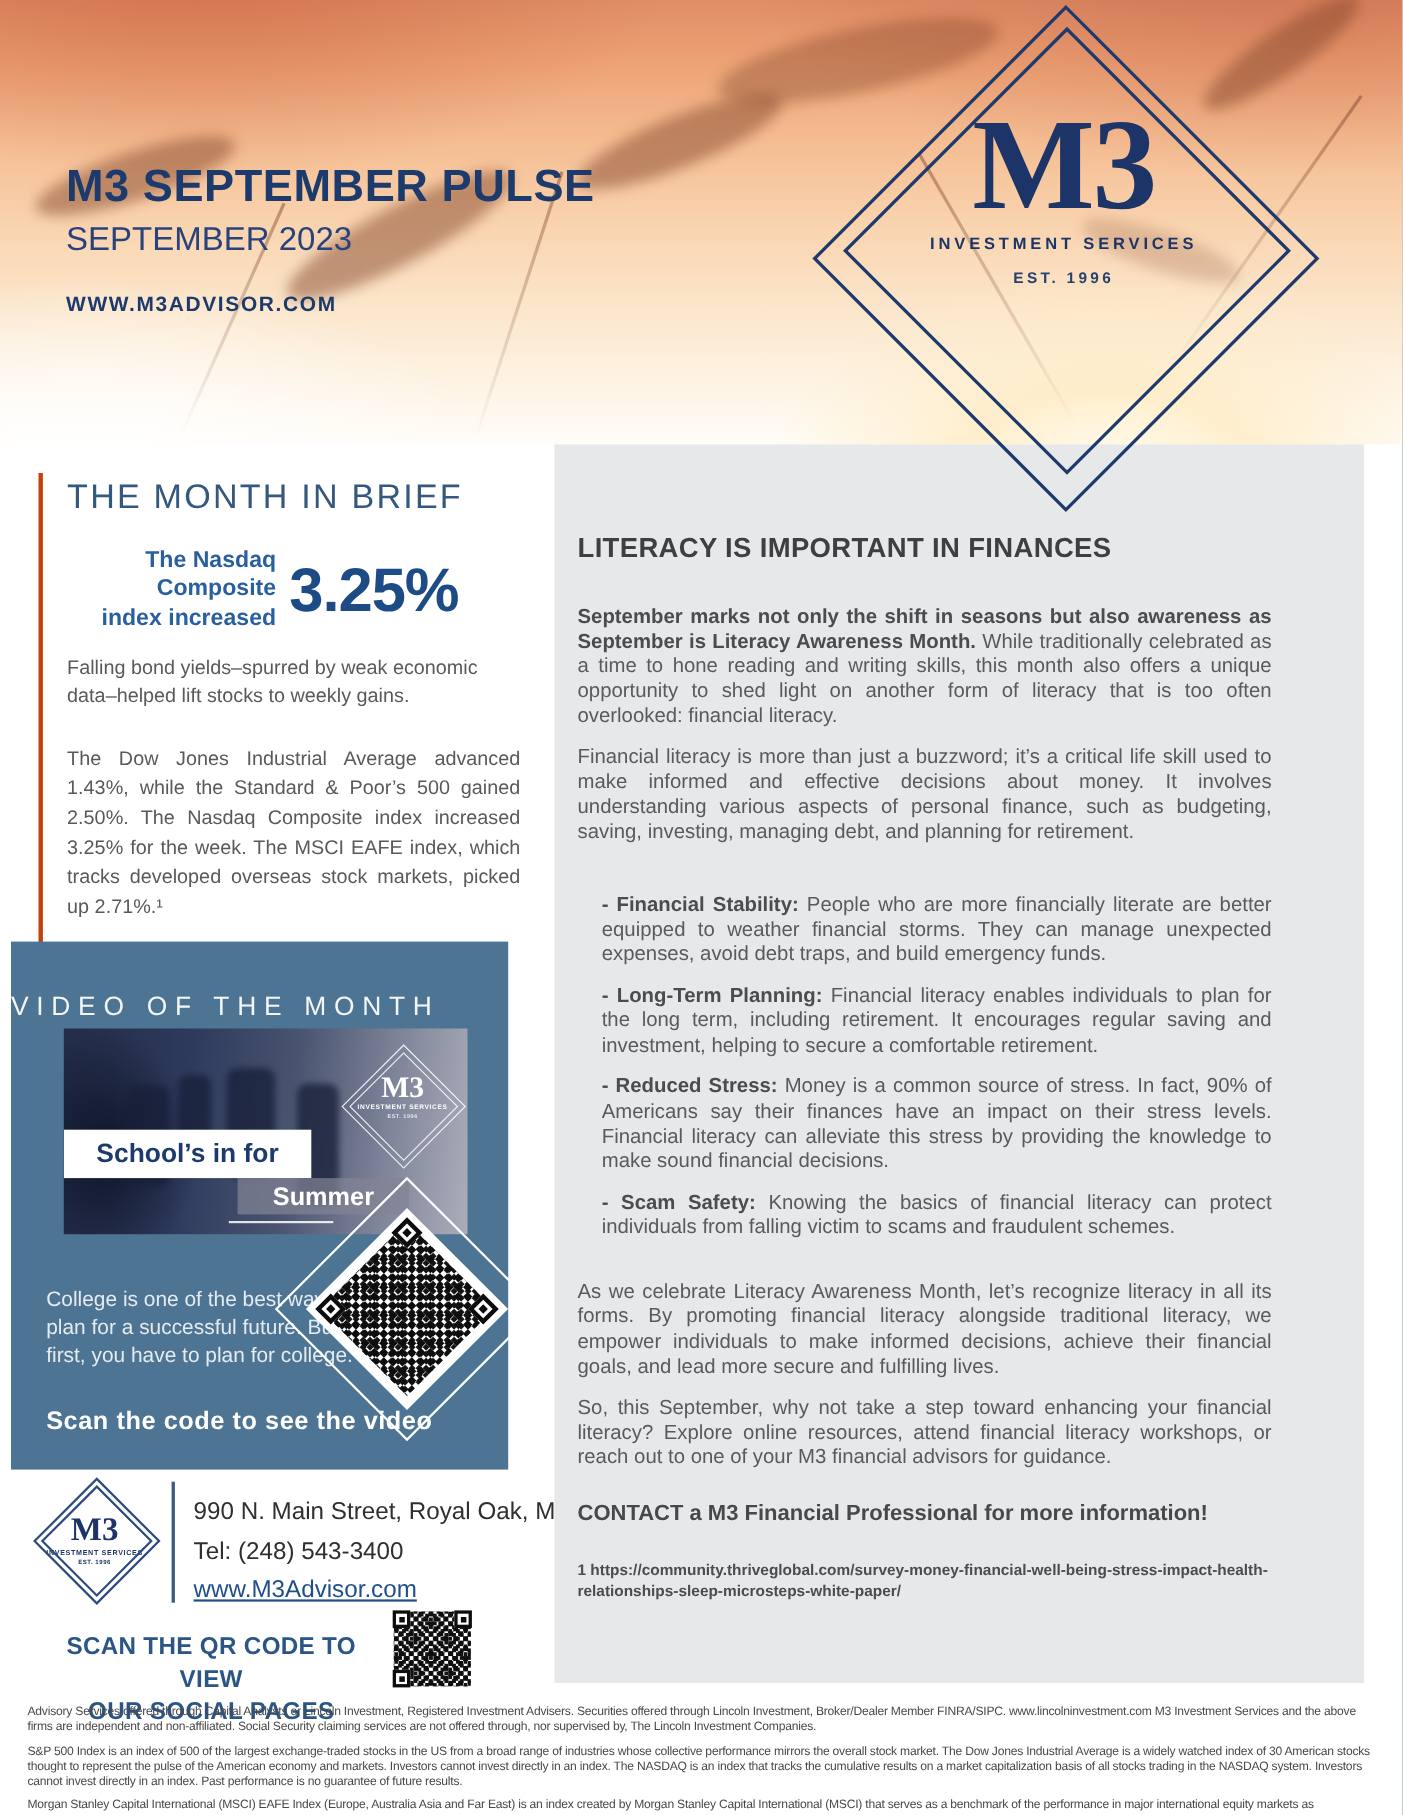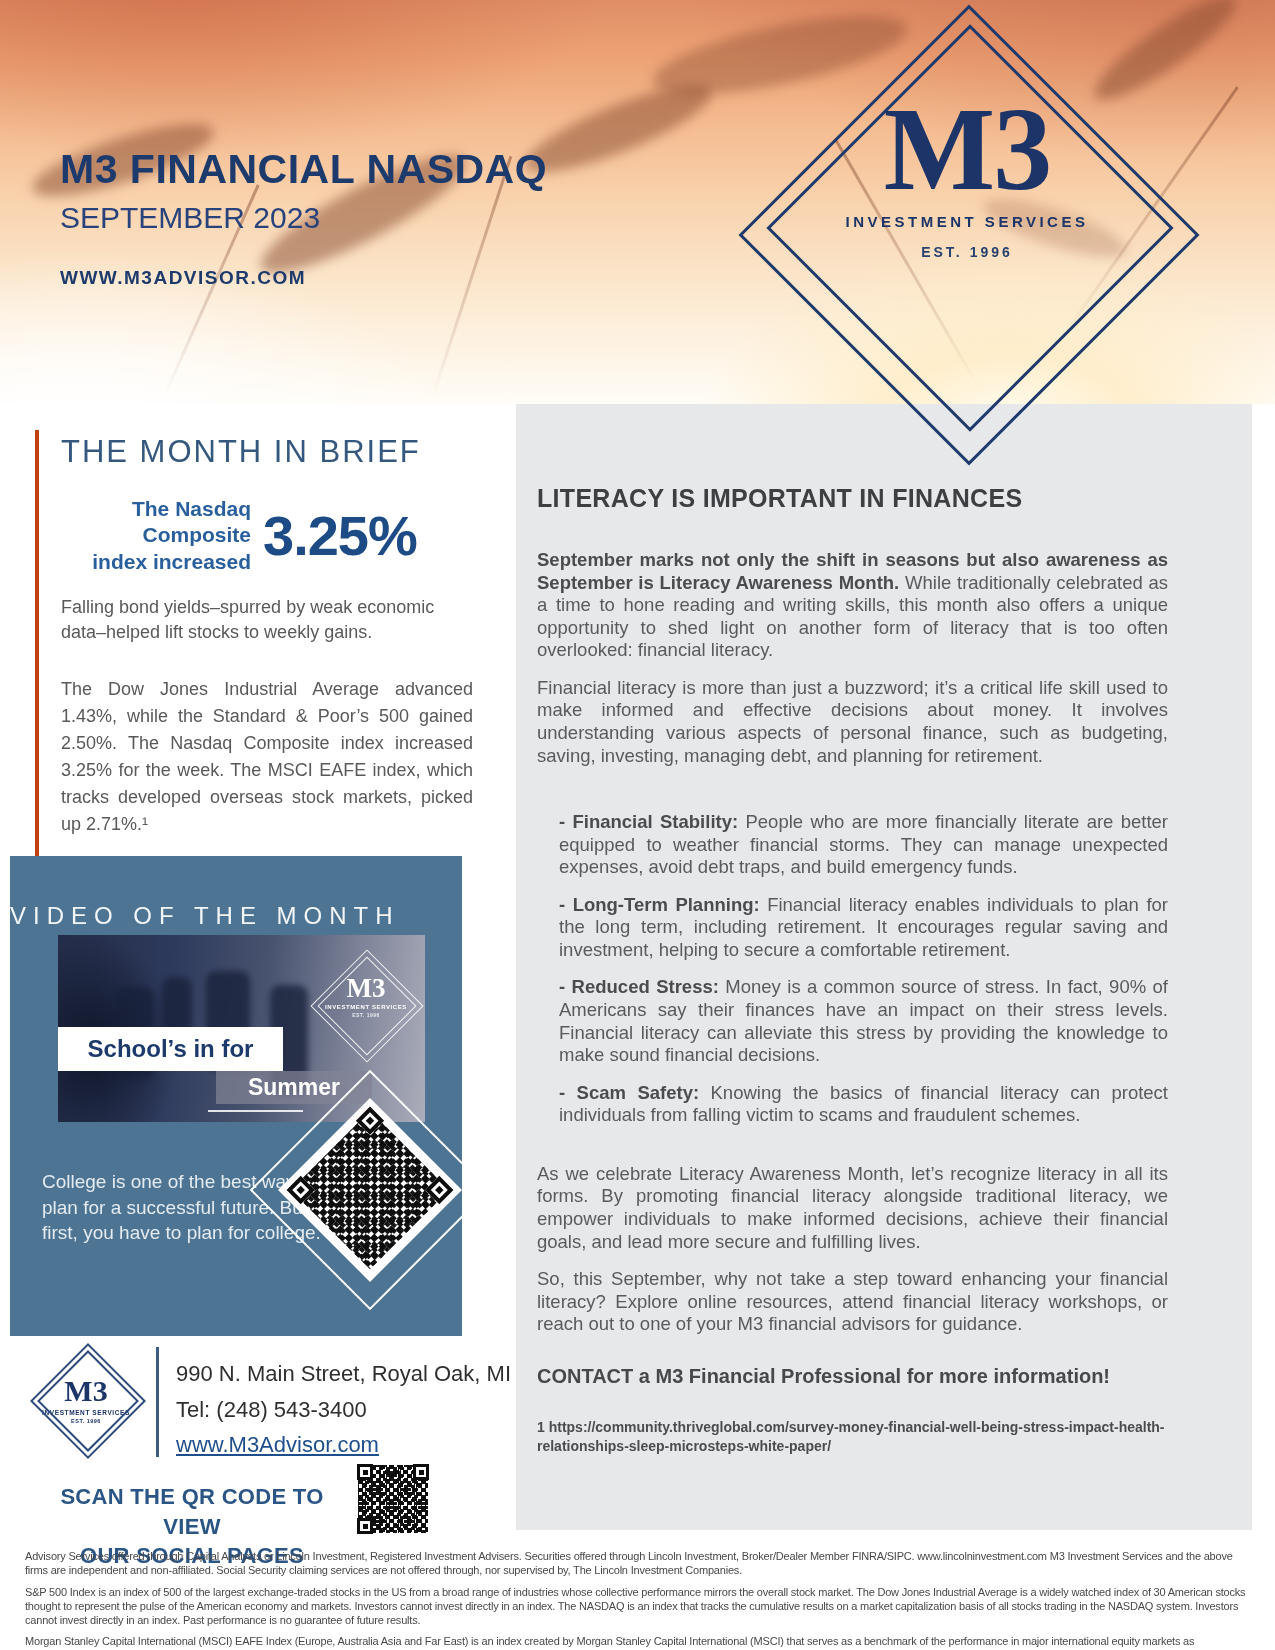--- a/index.html
+++ b/index.html
@@ -94,21 +94,21 @@
       repeating-conic-gradient(#0d0d0d 0% 25%, rgba(0,0,0,0) 0% 50%) 0px 0px/9px 9px,
       repeating-conic-gradient(#141414 0% 25%, rgba(0,0,0,0) 0% 50%) 4px 2px/7px 7px,
       #ffffff;}
   .social-qr .finder{width:16px;height:16px;border-width:3.5px;}
   .social-qr .finder::after{inset:2.5px;}
   .social-qr .finder.tl{left:4px;top:4px;}
   .social-qr .finder.tr{right:4px;top:4px;}
   .social-qr .finder.bl{left:4px;bottom:4px;}
 
   
-  .panel{position:absolute;left:516px;top:404px;width:736px;height:1126px;background:#e7e8ea;z-index:1;
+  .panel{position:absolute;left:504px;top:404px;width:736px;height:1126px;background:#e7e8ea;z-index:1;
          box-sizing:border-box;padding:80px 84px 0 21px;color:#595a5d;}
   .panel h2{margin:0 0 36px 0;font-size:25px;font-weight:700;letter-spacing:.3px;color:#3e3f42;}
   .panel p{margin:0 0 15px 0;font-size:18.5px;line-height:1.22;text-align:justify;}
   .panel b{color:#4b4c4f;}
   .bullets{margin-top:44px;margin-bottom:36px;}
   .bullet{padding-left:22px;}
   .para-gap{margin-top:36px !important;}
   .contact-line{margin-top:28px !important;font-size:20px !important;font-weight:700;color:#47484b;text-align:right;}
   .article-footnote{margin-top:30px !important;font-size:14px !important;font-weight:600;line-height:1.35 !important;color:#4b4c4e;text-align:left !important;}
 
@@ -129,21 +129,21 @@
     <div class="ft" style="left:650px;top:26px;width:260px;height:58px;transform:rotate(-12deg);opacity:.8;"></div>
     <div class="ft" style="left:1080px;top:28px;width:170px;height:40px;transform:rotate(-35deg);"></div>
     <div class="ft" style="left:980px;top:210px;width:150px;height:36px;transform:rotate(18deg);opacity:.45;"></div>
     <div class="stem" style="left:210px;top:175px;height:230px;transform:rotate(24deg);"></div>
     <div class="stem" style="left:470px;top:150px;height:255px;transform:rotate(18deg);"></div>
     <div class="stem" style="left:905px;top:120px;height:285px;transform:rotate(-30deg);"></div>
     <div class="stem" style="left:1150px;top:60px;height:300px;transform:rotate(35deg);"></div>
   </div>
 
   <div class="hero-titles">
-    <div class="hero-title">M3 FINANCIAL NASDAQ</div>
+    <div class="hero-title">M3 SEPTEMBER PULSE</div>
     <div class="hero-sub">SEPTEMBER 2023</div>
     <div class="hero-web">WWW.M3ADVISOR.COM</div>
   </div>
 
   <div class="dm dm1"></div>
   <div class="dm dm2"></div>
   <div class="hero-logo-text">
     <div class="hero-logo-m3">M3</div>
     <div class="hero-logo-tag">INVESTMENT SERVICES</div>
     <div class="hero-logo-est">EST. 1996</div>
@@ -184,20 +184,21 @@
     <p class="vid-caption">College is one of the best ways to plan for a successful future. But first, you have to plan for college.</p>
     <div class="qr-diamond">
       <div class="qr-outline"></div>
       <div class="qr-inner">
         <div class="qr-pattern qr-fill"></div>
         <div class="finder tl" style="left:6px;top:6px;"></div>
         <div class="finder tr" style="right:6px;top:6px;"></div>
         <div class="finder bl" style="left:6px;bottom:6px;"></div>
       </div>
     </div>
+    <div class="scan-cta">Scan the code to see the video</div>
   </section>
 
   <div class="mini-logo">
     <div class="sq sqa"></div>
     <div class="sq sqb"></div>
     <div class="mini-m3">M3</div>
     <div class="mini-tag">INVESTMENT SERVICES</div>
     <div class="mini-est">EST. 1996</div>
   </div>
   <div class="addr-divider"></div>

